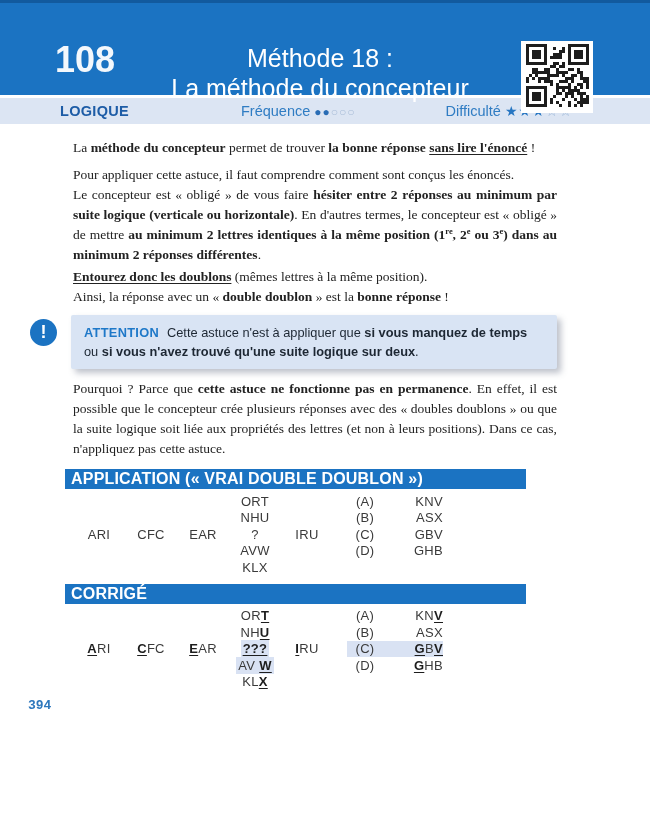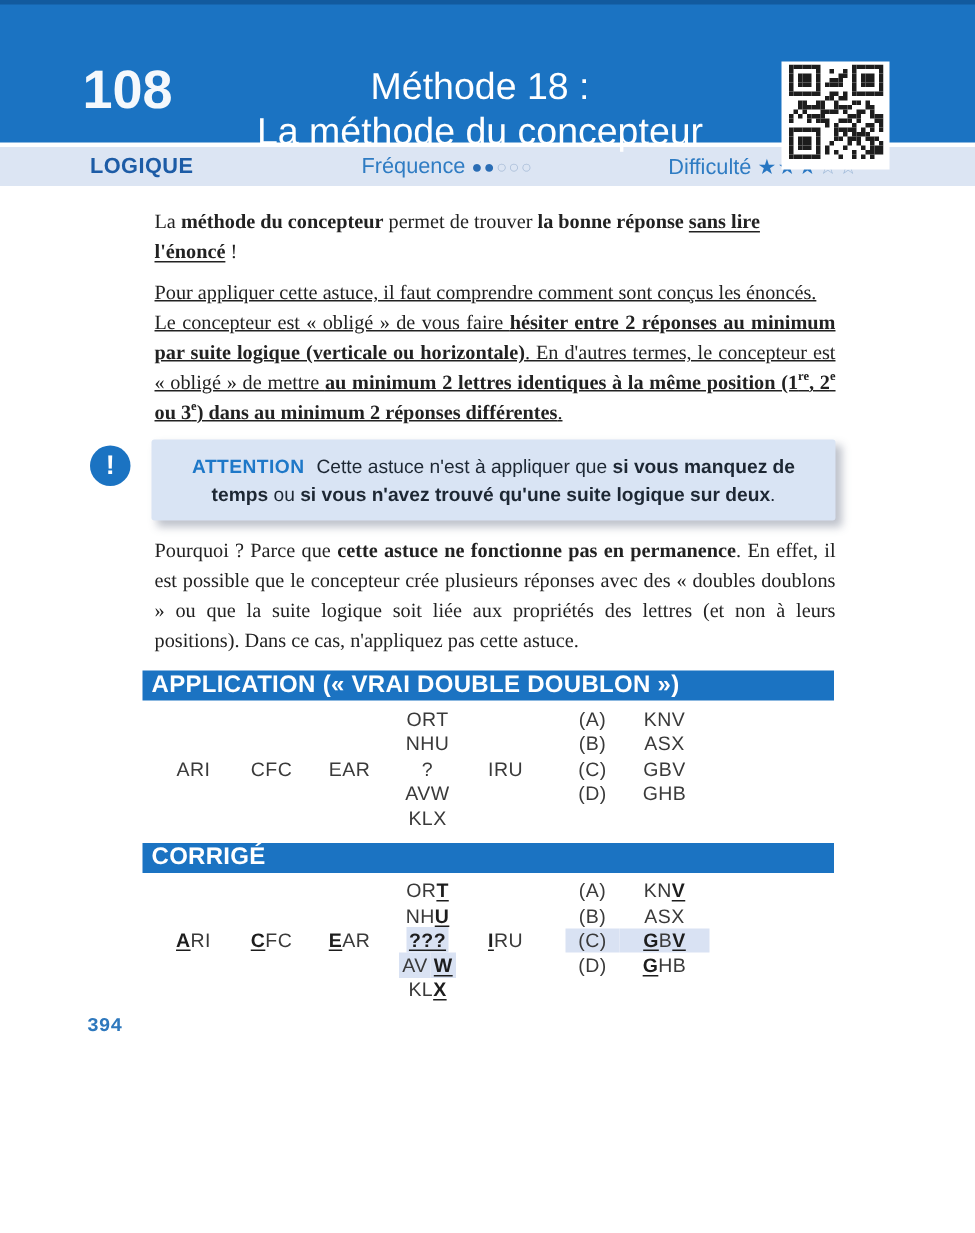--- a/index.html
+++ b/index.html
@@ -34,63 +34,63 @@
     font-family:"Liberation Sans", sans-serif; font-size:14.5px;
   }
   .category { margin-left:60px; font-weight:bold; color:#1d5ca6; letter-spacing:.3px; }
   .frequency { margin-left:112px; color:#2f7cc3; }
   .difficulty { margin-left:90px; color:#2f7cc3; }
   .dots-filled { color:#2a6db5; font-size:12px; letter-spacing:1px; }
   .dots-empty  { color:#a9bdd8; font-size:12px; letter-spacing:1px; }
   .stars-filled{ color:#2776c2; font-size:14px; letter-spacing:1px; }
   .stars-empty { color:#9db8d8; font-size:14px; letter-spacing:1px; }
   
-  .content { padding:0 93px 0 103px; }
+  .content { padding:0 93px 0 73px; }
   .para { font-size:13.5px; line-height:20px; color:#222; }
   .p1 { margin-top:14px; }
-  .p2 { margin-top:7px; text-align:justify;text-decoration:underline; }
+  .p2 { margin-top:7px; text-align:justify; }
   .p3 { margin-top:2px; }
   .p4 { margin-top:10px; text-align:justify; }
   .b { font-weight:bold; }
   .u { text-decoration:underline; text-underline-offset:2px; text-decoration-thickness:1.3px; }
   sup { font-size:.62em; line-height:0; vertical-align:super; }
   
   .attention-wrap { position:relative; margin-top:8px; margin-left:-2px; }
   .attention-icon {
     position:absolute; left:-41px; top:4px; width:27px; height:27px;
     background:#1b73c2; border-radius:50%; color:#fff;
     font-family:"Liberation Sans", sans-serif; font-weight:bold; font-size:18px;
     display:flex; align-items:center; justify-content:center;
   }
   .attention-box {
     background:#d9e4f4; border-radius:2px; padding:8px 13px;
     box-shadow:4px 4px 6px rgba(110,120,140,.45);
     font-family:"Liberation Sans", sans-serif; font-size:12.8px;
-    line-height:19px; color:#1d2733;text-align:center;
+    line-height:19px; color:#1d2733;
   }
   .attention-label { font-weight:bold; color:#1e78c8; letter-spacing:.3px; margin-right:8px; }
   
   .section-bar {
     margin-left:-8px; width:461px; height:20px; background:#1b73c2;
     color:#ffffff; font-family:"Liberation Sans", sans-serif;
     font-weight:bold; font-size:16px; letter-spacing:.2px;
     display:flex; align-items:center; padding:0 6px;
   }
   .bar-app { margin-top:10px; }
   .bar-cor { margin-top:8px; }
   
   .puzzle {
     margin-top:4px; display:grid;
     grid-template-columns:52px 52px 52px 52px 52px 14px 36px 60px;
     grid-auto-rows:16.5px;
     font-family:"Liberation Sans", sans-serif; font-size:13px; color:#3a3a3a;
     letter-spacing:.3px;
   }
   .cell { display:flex; align-items:center; justify-content:center; white-space:nowrap; }
-  .cell.left-align { justify-content:center; }
+  .cell.left-align { justify-content:flex-end; }
   .gc1{grid-column:1}.gc2{grid-column:2}.gc3{grid-column:3}.gc4{grid-column:4}
   .gc5{grid-column:5}.gc7{grid-column:7}.gc8{grid-column:8}
   .gr1{grid-row:1}.gr2{grid-row:2}.gr3{grid-row:3}.gr4{grid-row:4}.gr5{grid-row:5}
   .cell .b { color:#1d1d1d; }
   .cell.hl { background:#d9e2f3; }
   .cell.hlc span { background:#d9e2f3; padding:1px 2px; }
   
   .solution { margin-top:8px; font-size:13.5px; line-height:21px; color:#222; }
   
   .page-number {
@@ -339,20 +339,21 @@
   <div class="meta-band">
     <span class="category">LOGIQUE</span>
     <span class="frequency"><span>Fréquence </span><span class="dots-filled">●●</span><span class="dots-empty">○○○</span></span>
     <span class="difficulty"><span>Difficulté </span><span class="stars-filled">★★★</span><span class="stars-empty">☆☆</span></span>
   </div>
 
   <div class="content">
 
     <p class="para p1"><span>La </span><span class="b">méthode du concepteur</span><span> permet de trouver </span><span class="b">la bonne réponse</span><span> </span><span class="b u">sans lire l'énoncé</span><span> !</span></p>
     <p class="para p2"><span>Pour appliquer cette astuce, il faut comprendre comment sont conçus les énoncés.</span><br><span>Le concepteur est « obligé » de vous faire </span><span class="b">hésiter entre 2 réponses au minimum par suite logique (verticale ou horizontale)</span><span>. En d'autres termes, le concepteur est « obligé » de mettre </span><span class="b">au minimum 2 lettres identiques à la même position (1</span><sup class="b">re</sup><span class="b">, 2</span><sup class="b">e</sup><span class="b"> ou 3</span><sup class="b">e</sup><span class="b">) dans au minimum 2 réponses différentes</span><span>.</span></p>
+    <p class="para p3"><span class="b u">Entourez donc les doublons</span><span> (mêmes lettres à la même position).</span><br><span>Ainsi, la réponse avec un « </span><span class="b">double doublon</span><span> » est la </span><span class="b">bonne réponse</span><span> !</span></p>
 
     <div class="attention-wrap">
       <div class="attention-icon">!</div>
       <div class="attention-box"><span class="attention-label">ATTENTION</span><span><span>Cette astuce n'est à appliquer que </span><span class="b">si vous manquez de temps</span><span> ou </span><span class="b">si vous n'avez trouvé qu'une suite logique sur deux</span><span>.</span></span></div>
     </div>
 
     <p class="para p4"><span>Pourquoi ? Parce que </span><span class="b">cette astuce ne fonctionne pas en permanence</span><span>. En effet, il est possible que le concepteur crée plusieurs réponses avec des « doubles doublons » ou que la suite logique soit liée aux propriétés des lettres (et non à leurs positions). Dans ce cas, n'appliquez pas cette astuce.</span></p>
 
     <div class="section-bar bar-app">APPLICATION (« VRAI DOUBLE DOUBLON »)</div>
 

